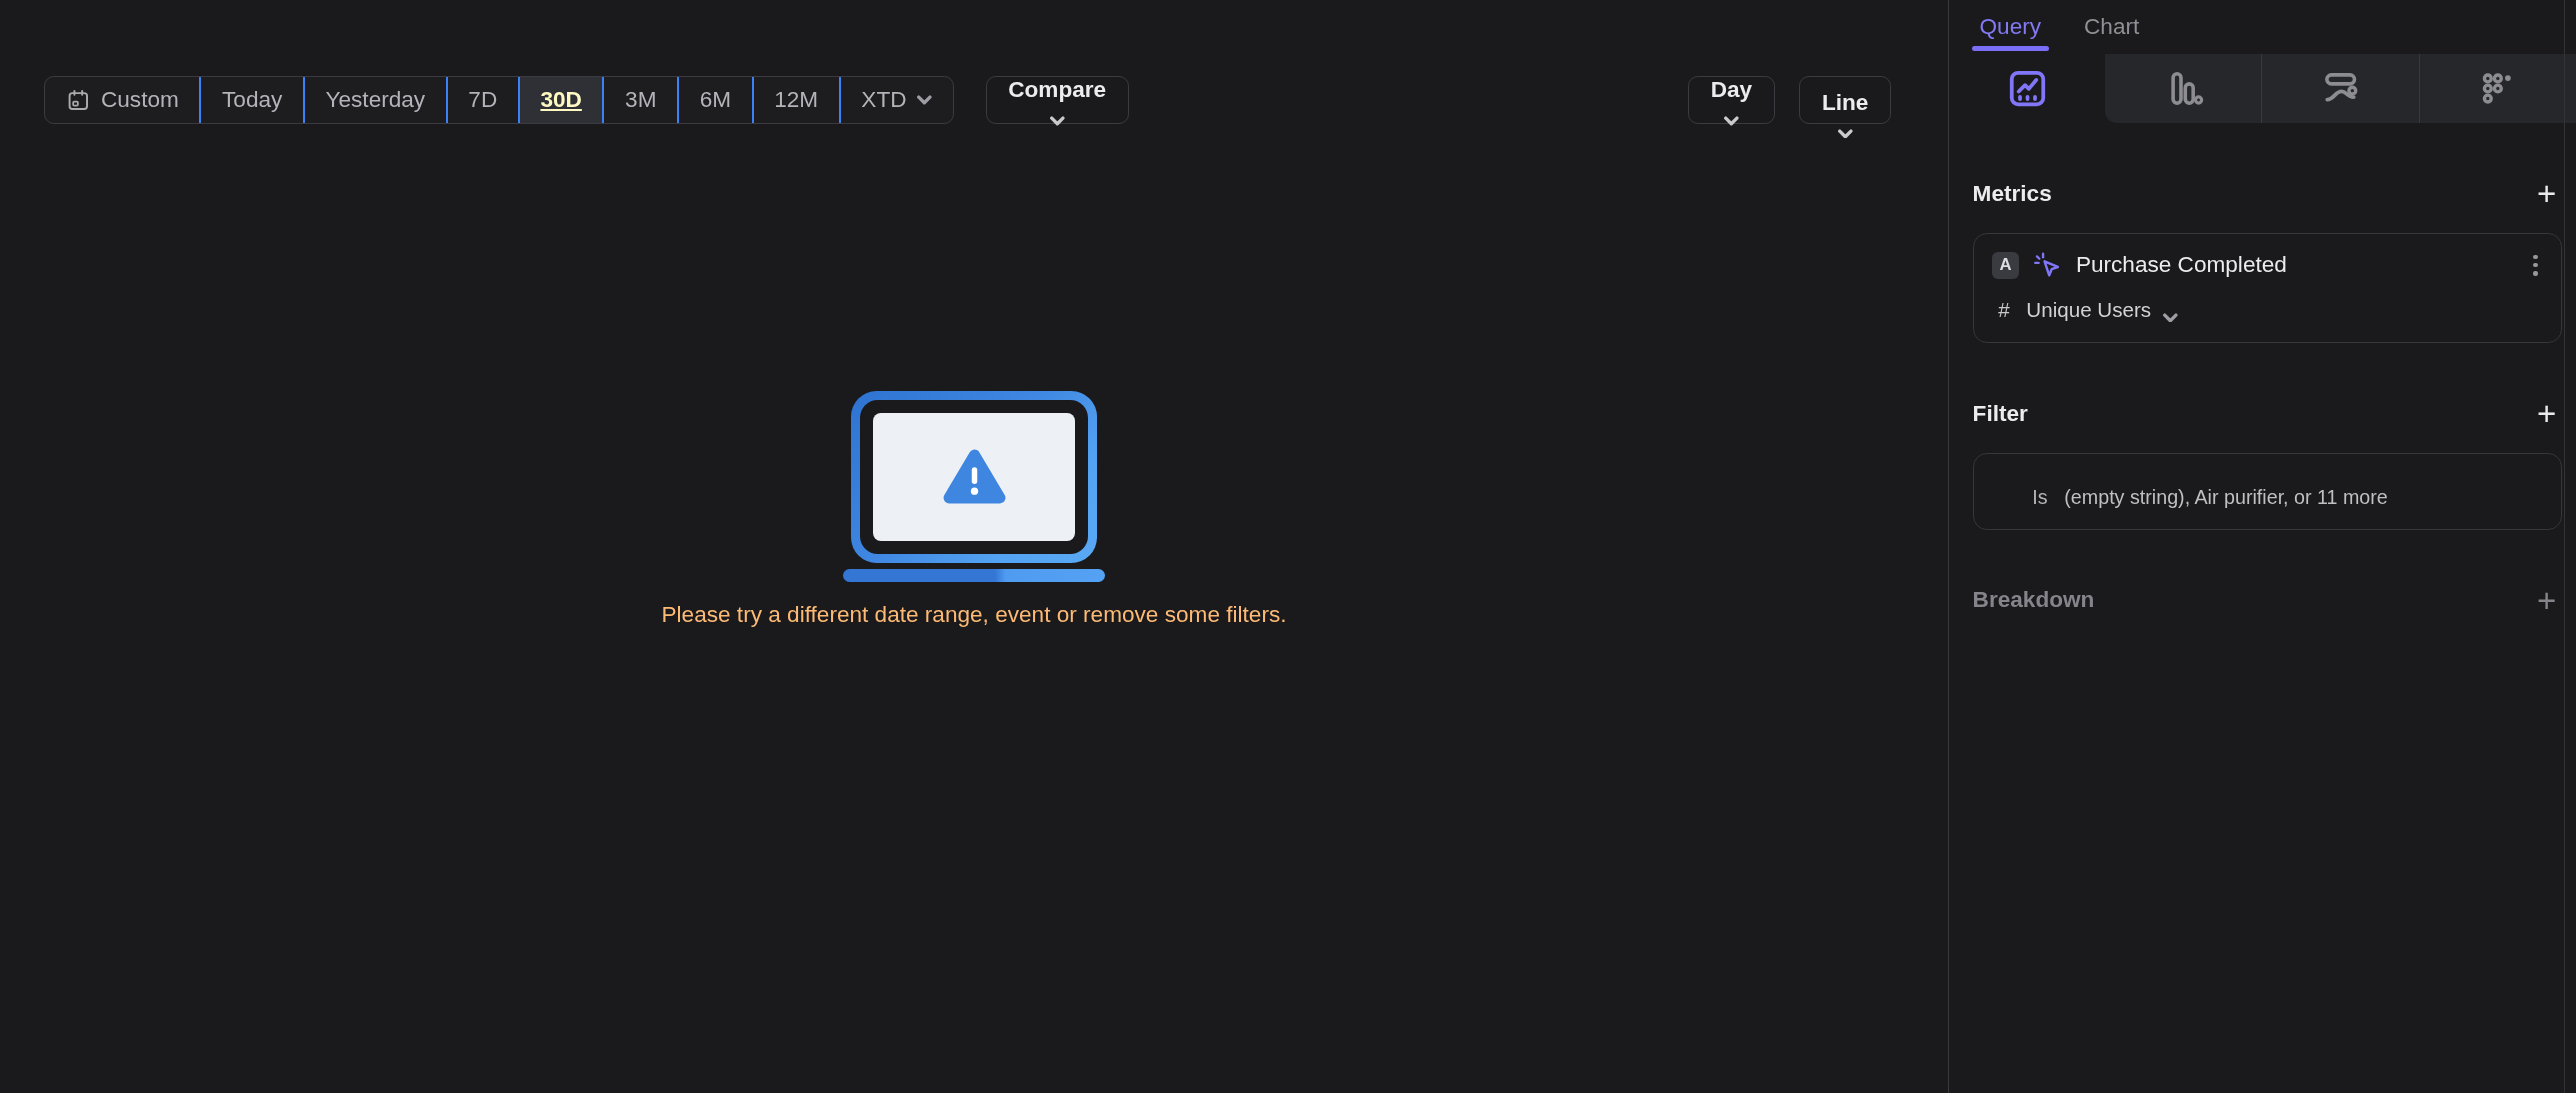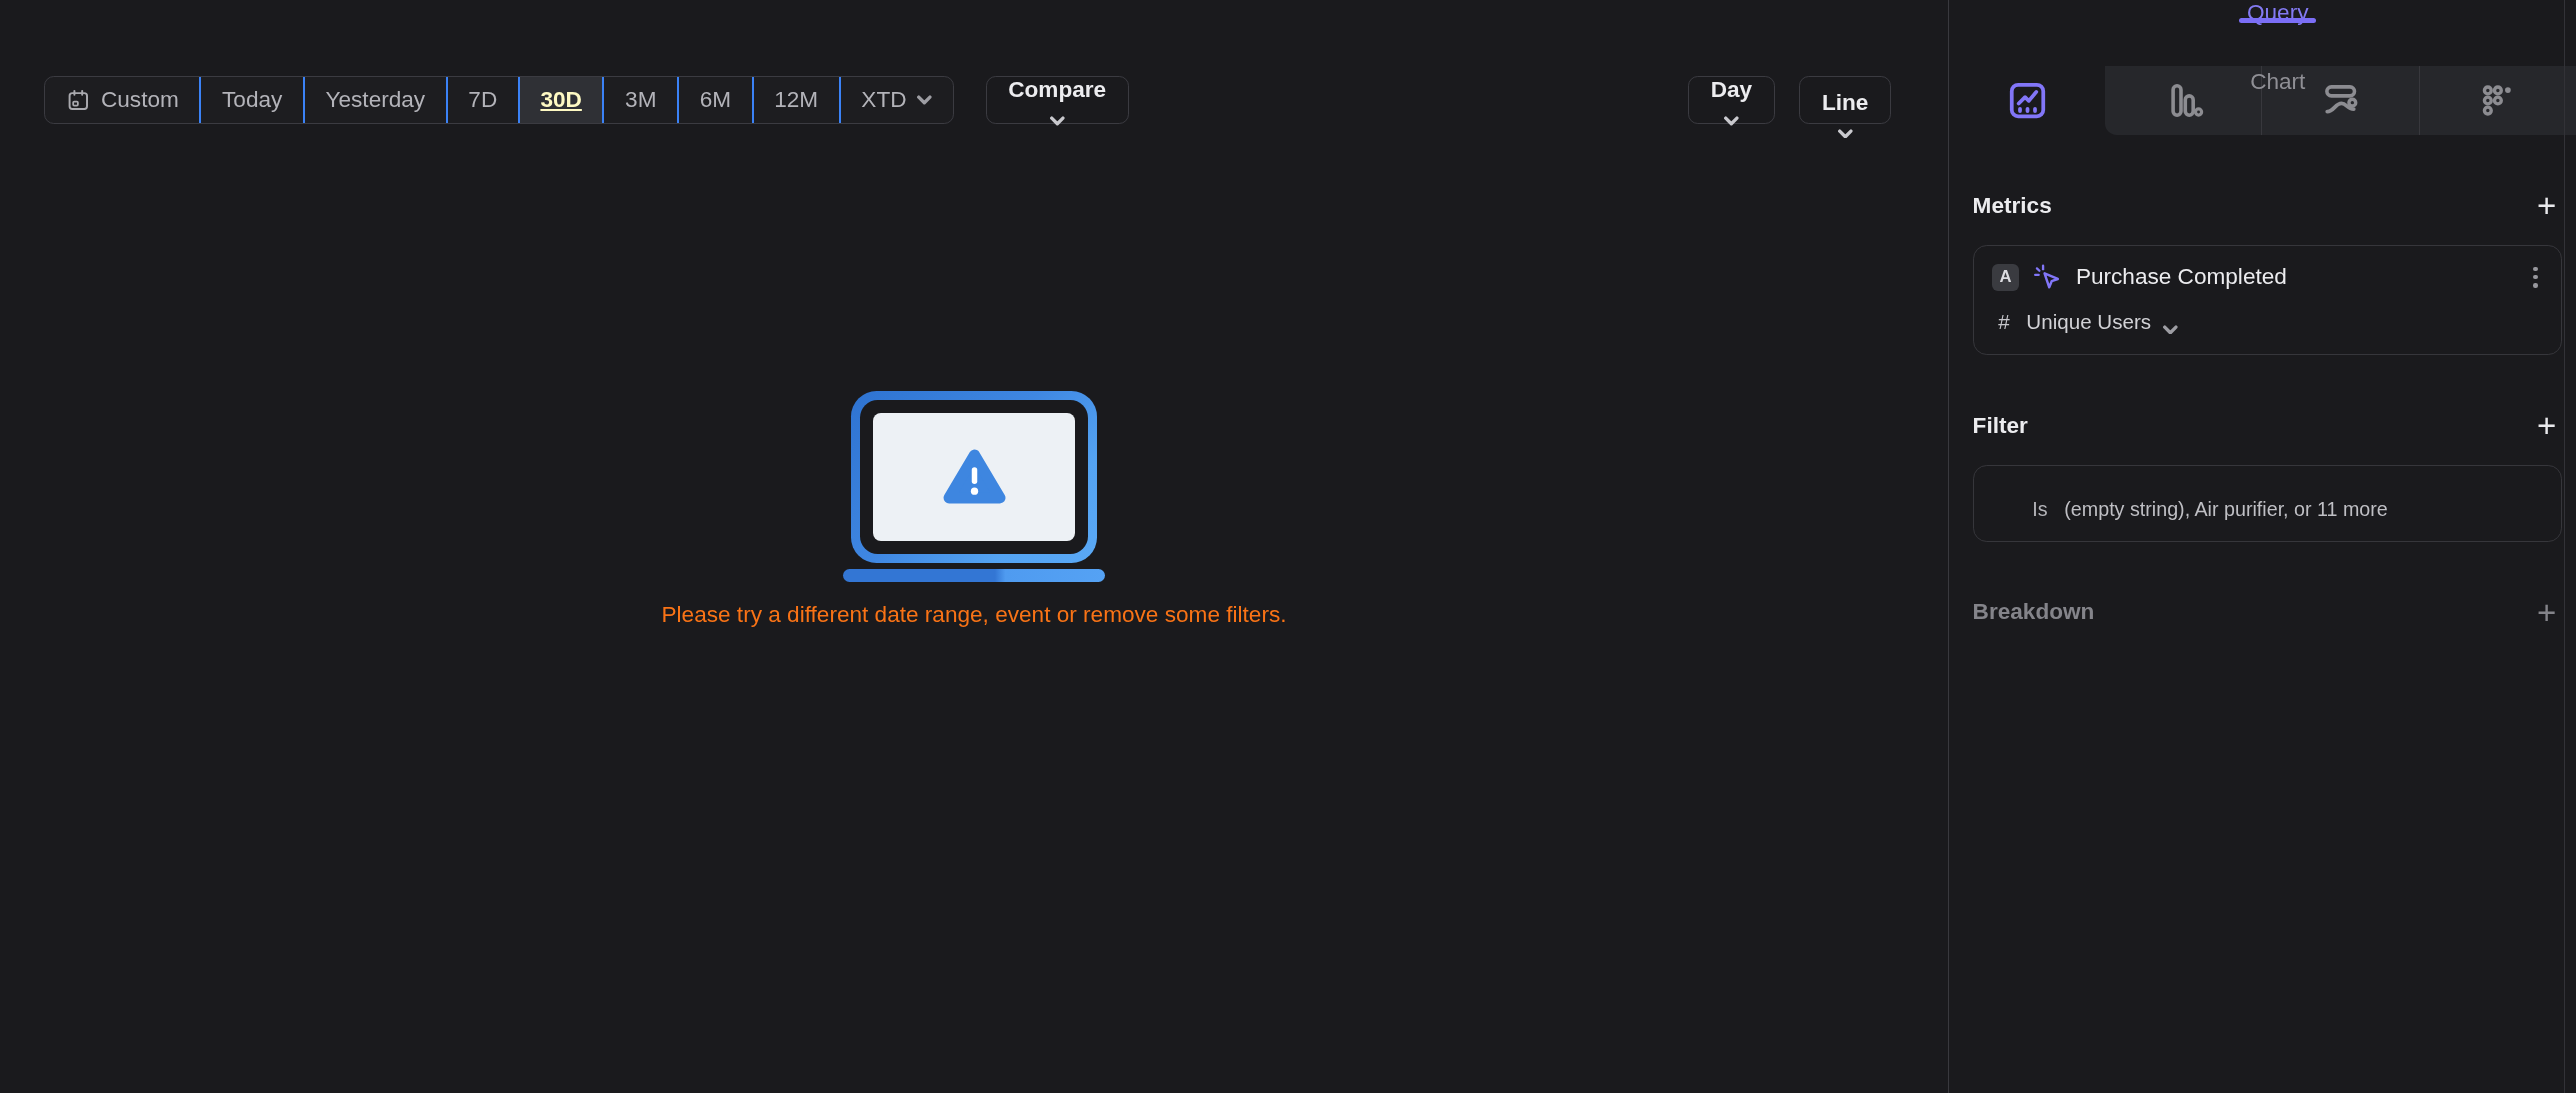--- a/index.html
+++ b/index.html
@@ -61,28 +61,28 @@
   .laptop-gap { width:100%; height:100%; background:#1a1a1d; border-radius:17.7px; padding:12.8px; }
   .laptop-screen {
     width:100%; height:100%; background:#edf1f5; border-radius:7.9px;
     display:flex; align-items:center; justify-content:center;
   }
   .laptop-base {
     margin-top:5.9px; width:262px; height:12.8px; border-radius:6.9px;
     background:linear-gradient(90deg,#3376d4 0%, #3376d4 58%, #4f9bf0 62%, #55a2f4 100%);
   }
   .empty-title { margin-top:23.6px; font-size:24.6px; font-weight:700; color:#f2f2f4; }
-  .empty-sub { margin-top:20.6px; font-size:22.6px; color:#f97316; }
+  .empty-sub { margin-top:20.6px; font-size:22.6px; color:#fdba74; }
 
   
   .sidebar {
     position:relative; width:628px; height:100%;
     border-left:1px solid #39393e; background:#1a1a1d;
   }
-  .side-tabs { height:66px; display:flex; align-items:center; padding-left:30.5px; gap:43px;flex-direction:column; }
+  .side-tabs { height:54px; display:flex; align-items:center; padding-left:30.5px; gap:43px; }
   .side-tab { position:relative; height:100%; display:flex; align-items:center; font-size:22.6px; color:#8f8f95; cursor:pointer; }
   .side-tab.active { color:#837af2; font-weight:500; }
   .side-tab.active::after {
     content:""; position:absolute; left:-7.9px; right:-7.9px; bottom:2.9px; height:4.9px;
     border-radius:2.9px; background:#7b6ef6;
   }
   .type-tabs { height:69px; display:flex; }
   .type-tab {
     flex:1; display:flex; align-items:center; justify-content:center;
     background:#26272b; cursor:pointer;

